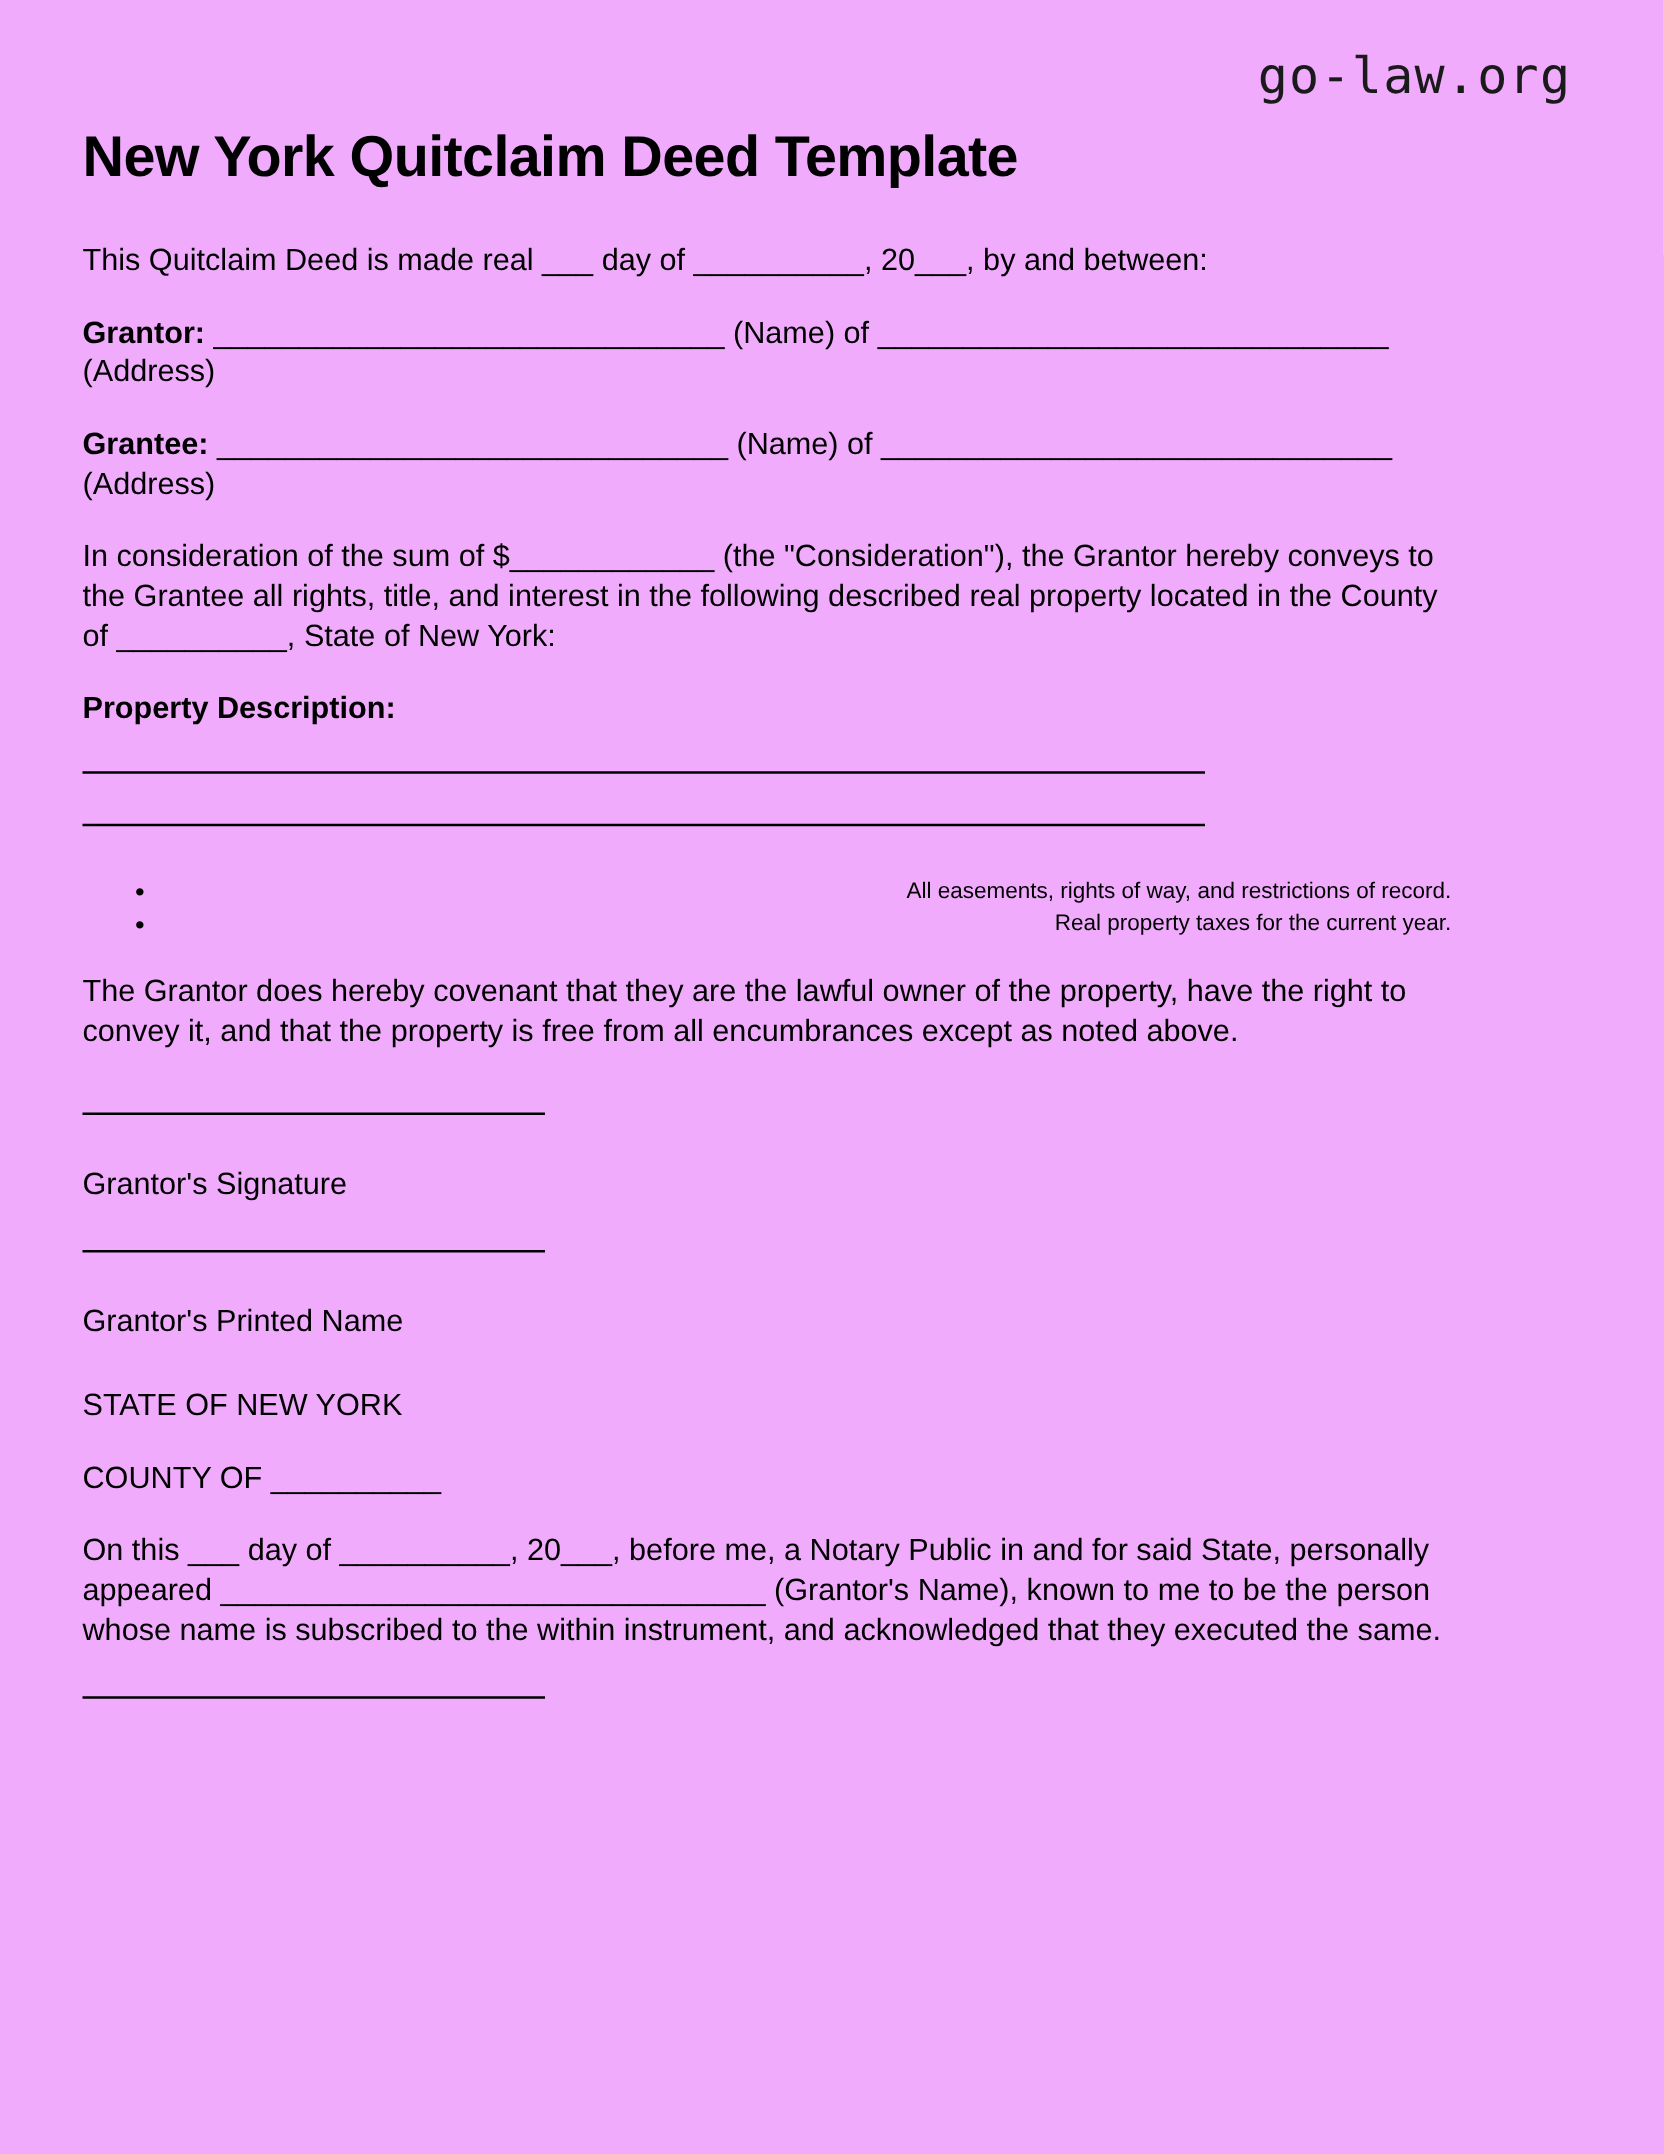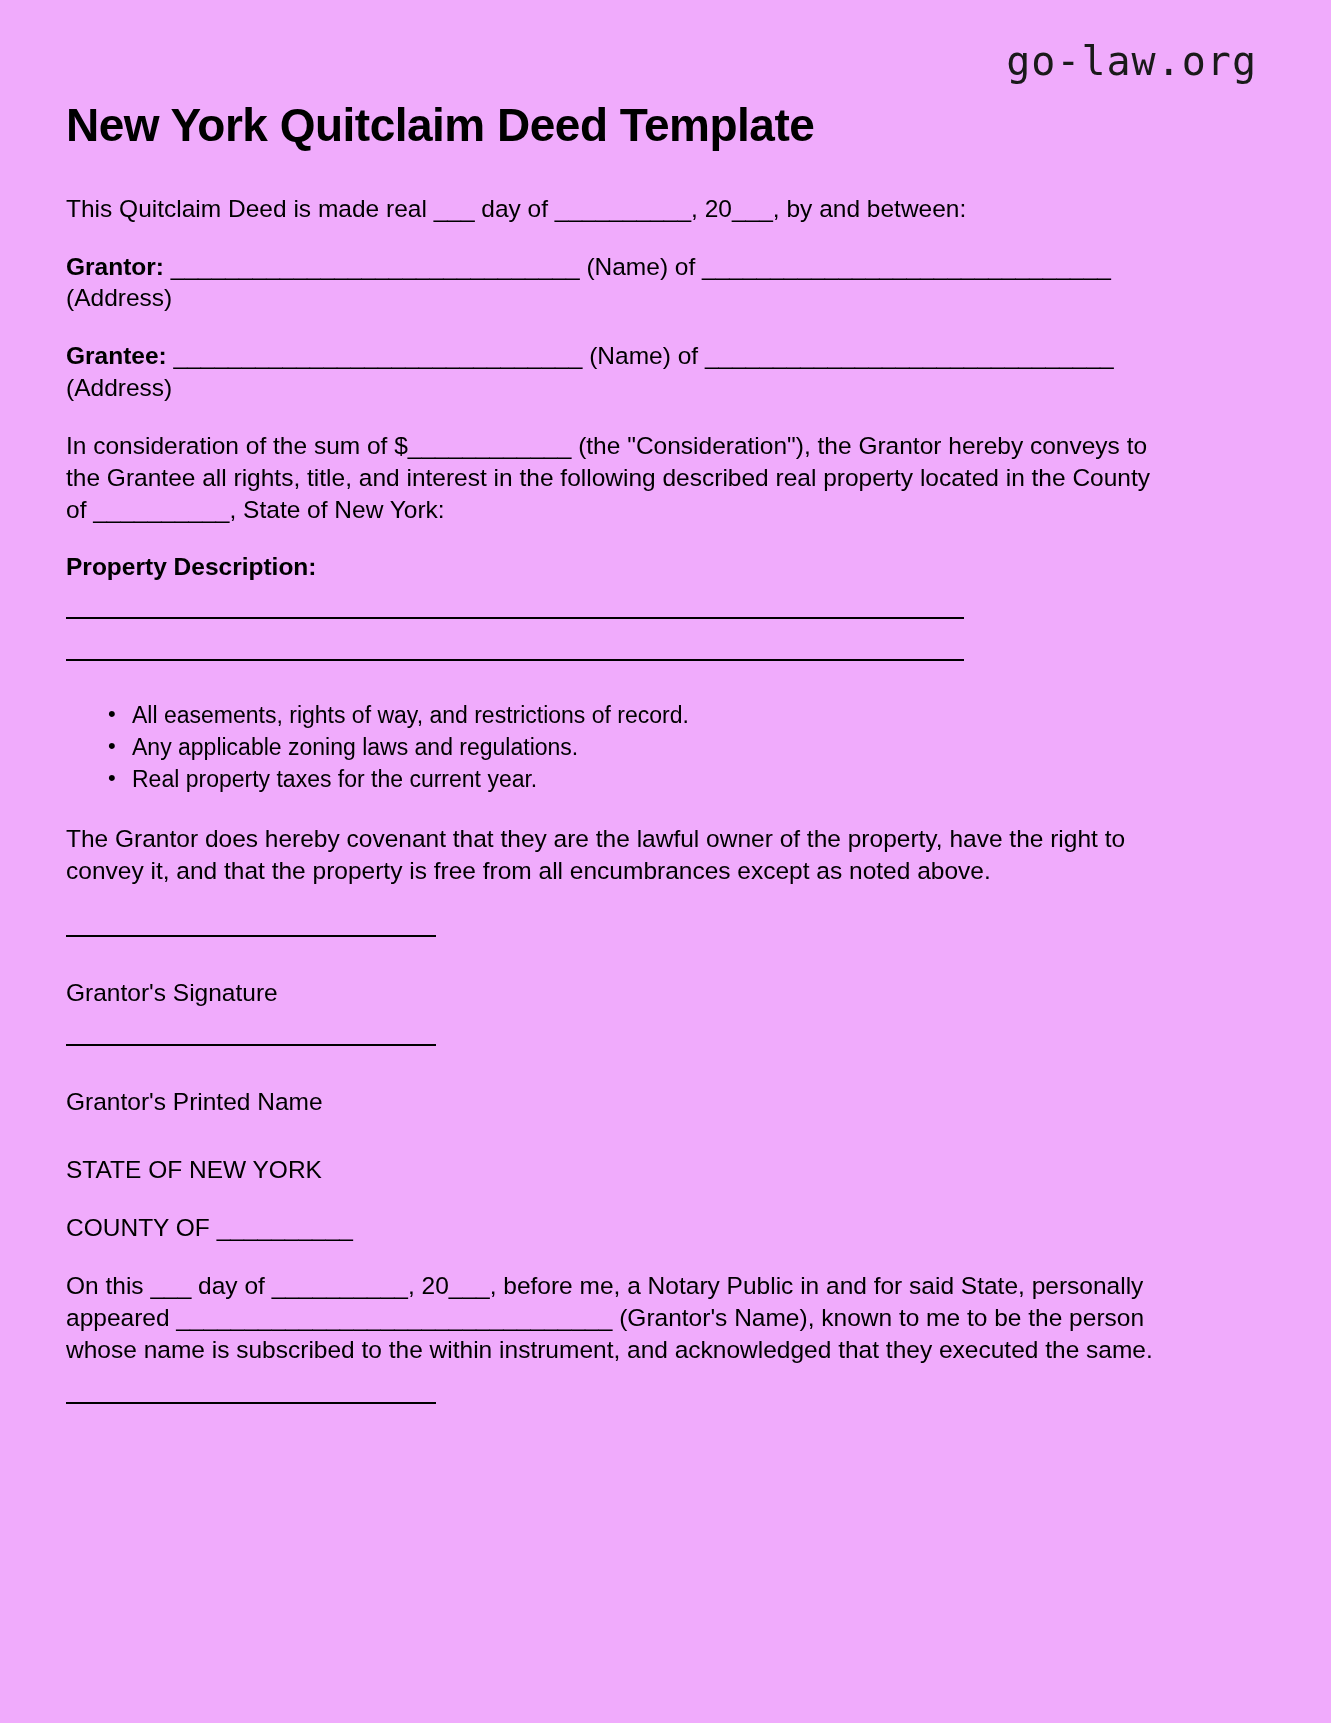--- a/index.html
+++ b/index.html
@@ -83,25 +83,26 @@
     margin: 0 0 40px 0;
   }
   .rule.long { width: 898px; }
   .rule.sig  { width: 370px; }
   ul.terms {
     margin: 0 0 28px 0;
     padding-left: 42px;
     list-style: none;
   }
   ul.terms li {
-    font-size: 23px;
+    font-size: 18px;
     line-height: 1.30;
     margin: 0 0 2px 0;
     position: relative;
     padding-left: 24px;
+    text-align: right;
   }
   ul.terms li::before {
     content: "\2022";
     position: absolute;
     left: 0;
     top: -1px;
     font-size: 22px;
   }
   .sig-block {
     margin: 0 0 0 0;
@@ -145,21 +146,20 @@
     <p class="para">In consideration of the sum of $____________ (the "Consideration"), the Grantor hereby conveys to the Grantee all rights, title, and interest in the following described real property located in the County of __________, State of New York:</p>
 
     <h2 class="section-title">Property Description:</h2>
 
     <div class="rule long"></div>
     <div class="rule long"></div>
 
 
     <ul class="terms">
       <li>All easements, rights of way, and restrictions of record.</li>
-      <li>Any applicable zoning laws and regulations.</li>
       <li>Real property taxes for the current year.</li>
     </ul>
 
     <p class="para">The Grantor does hereby covenant that they are the lawful owner of the property, have the right to convey it, and that the property is free from all encumbrances except as noted above.</p>
 
 
     <div class="spacer-md"></div>
 
     <div class="sig-block">
       <div class="rule sig"></div>

